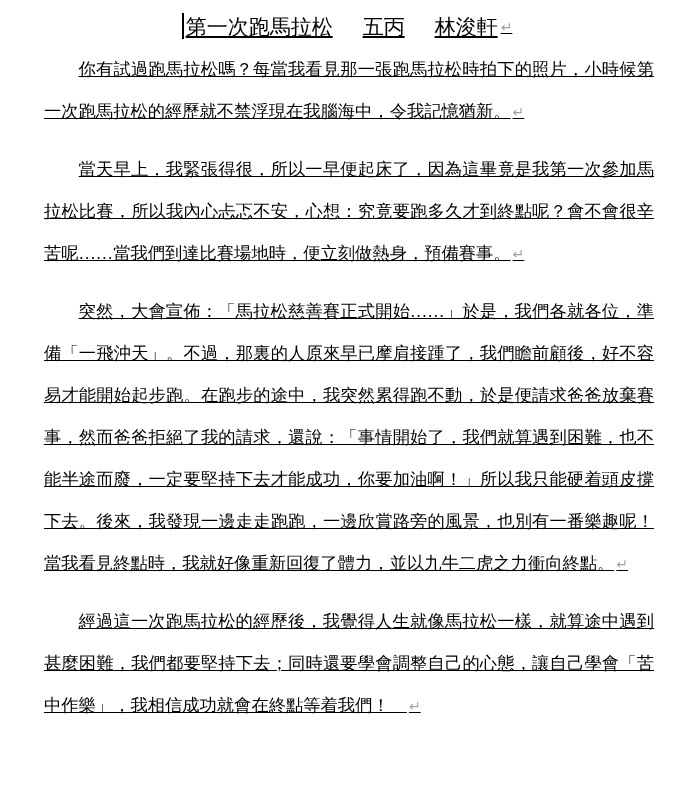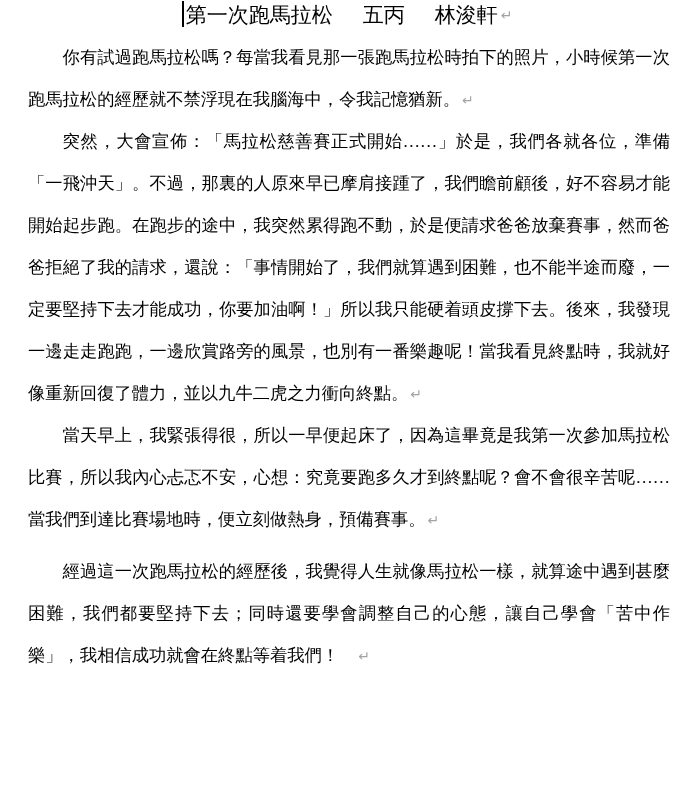--- a/index.html
+++ b/index.html
@@ -9,24 +9,25 @@
   }
   body {
     width: 696px;
     height: 801px;
     overflow: hidden;
   }
   .page {
     box-sizing: border-box;
     width: 696px;
     height: 801px;
-    padding: 0 26px 0 28px;
+    padding: 12px 26px 0 28px;
     background: var(--page-bg, #ffffff);
     color: var(--text-color, #000000);
     font-family: "Liberation Serif", "DejaVu Serif", serif;
+    text-decoration: underline;
   }
   
   .title-row {
     display: flex;
     justify-content: center;
     align-items: center;
     font-size: 21px;
     line-height: 30px;
     white-space: nowrap;
   }
@@ -36,21 +37,21 @@
   .caret {
     position: absolute;
     left: -4px;
     top: 1px;
     width: 2px;
     height: 26px;
     background: var(--text-color, #000000);
   }
   
   .para {
-    margin: 0;
+    margin: 16px;
     font-size: 17.3px;
     line-height: 42px;
     text-align: justify;
     text-justify: inter-ideograph;
     text-indent: 2em;
     line-break: strict;
     word-break: normal;
   }
   .para.first { margin-top: 7px; }
   .para.last  { margin-top: 10px; }
@@ -75,19 +76,19 @@
       <span>第一次跑馬拉松</span>
     </span>
     <span class="title-part gap-after">五丙</span>
     <span class="title-part">林浚軒</span>
     <span class="pmark">↵</span>
   </div>
 
   <p class="para first"><span>你有試過跑馬拉松嗎？每當我看見那一張跑馬拉松時拍下的照片，小時候第一次跑馬拉松的經歷就不禁浮現在我腦海中，令我記憶猶新。</span><span class="pmark">↵</span></p>
 
 
+  <p class="para"><span>當天早上，我緊張得很，所以一早便起床了，因為這畢竟是我第一次參加馬拉松比賽，所以我內心忐忑不安，心想：究竟要跑多久才到終點呢？會不會很辛苦呢……當我們到達比賽場地時，便立刻做熱身，預備賽事。</span><span class="pmark">↵</span></p>
+
   <p class="para"><span>突然，大會宣佈：「馬拉松慈善賽正式開始……」於是，我們各就各位，準備「一飛沖天」。不過，那裏的人原來早已摩肩接踵了，我們瞻前顧後，好不容易才能開始起步跑。在跑步的途中，我突然累得跑不動，於是便請求爸爸放棄賽事，然而爸爸拒絕了我的請求，還說：「事情開始了，我們就算遇到困難，也不能半途而廢，一定要堅持下去才能成功，你要加油啊！」所以我只能硬着頭皮撐下去。後來，我發現一邊走走跑跑，一邊欣賞路旁的風景，也別有一番樂趣呢！當我看見終點時，我就好像重新回復了體力，並以九牛二虎之力衝向終點。</span><span class="pmark">↵</span></p>
-
-  <p class="para"><span>當天早上，我緊張得很，所以一早便起床了，因為這畢竟是我第一次參加馬拉松比賽，所以我內心忐忑不安，心想：究竟要跑多久才到終點呢？會不會很辛苦呢……當我們到達比賽場地時，便立刻做熱身，預備賽事。</span><span class="pmark">↵</span></p>
 
   <p class="para last"><span>經過這一次跑馬拉松的經歷後，我覺得人生就像馬拉松一樣，就算途中遇到甚麼困難，我們都要堅持下去；同時還要學會調整自己的心態，讓自己學會「苦中作樂」，我相信成功就會在終點等着我們！　</span><span class="pmark">↵</span></p>
 
 </div>
 
 </body></html>

